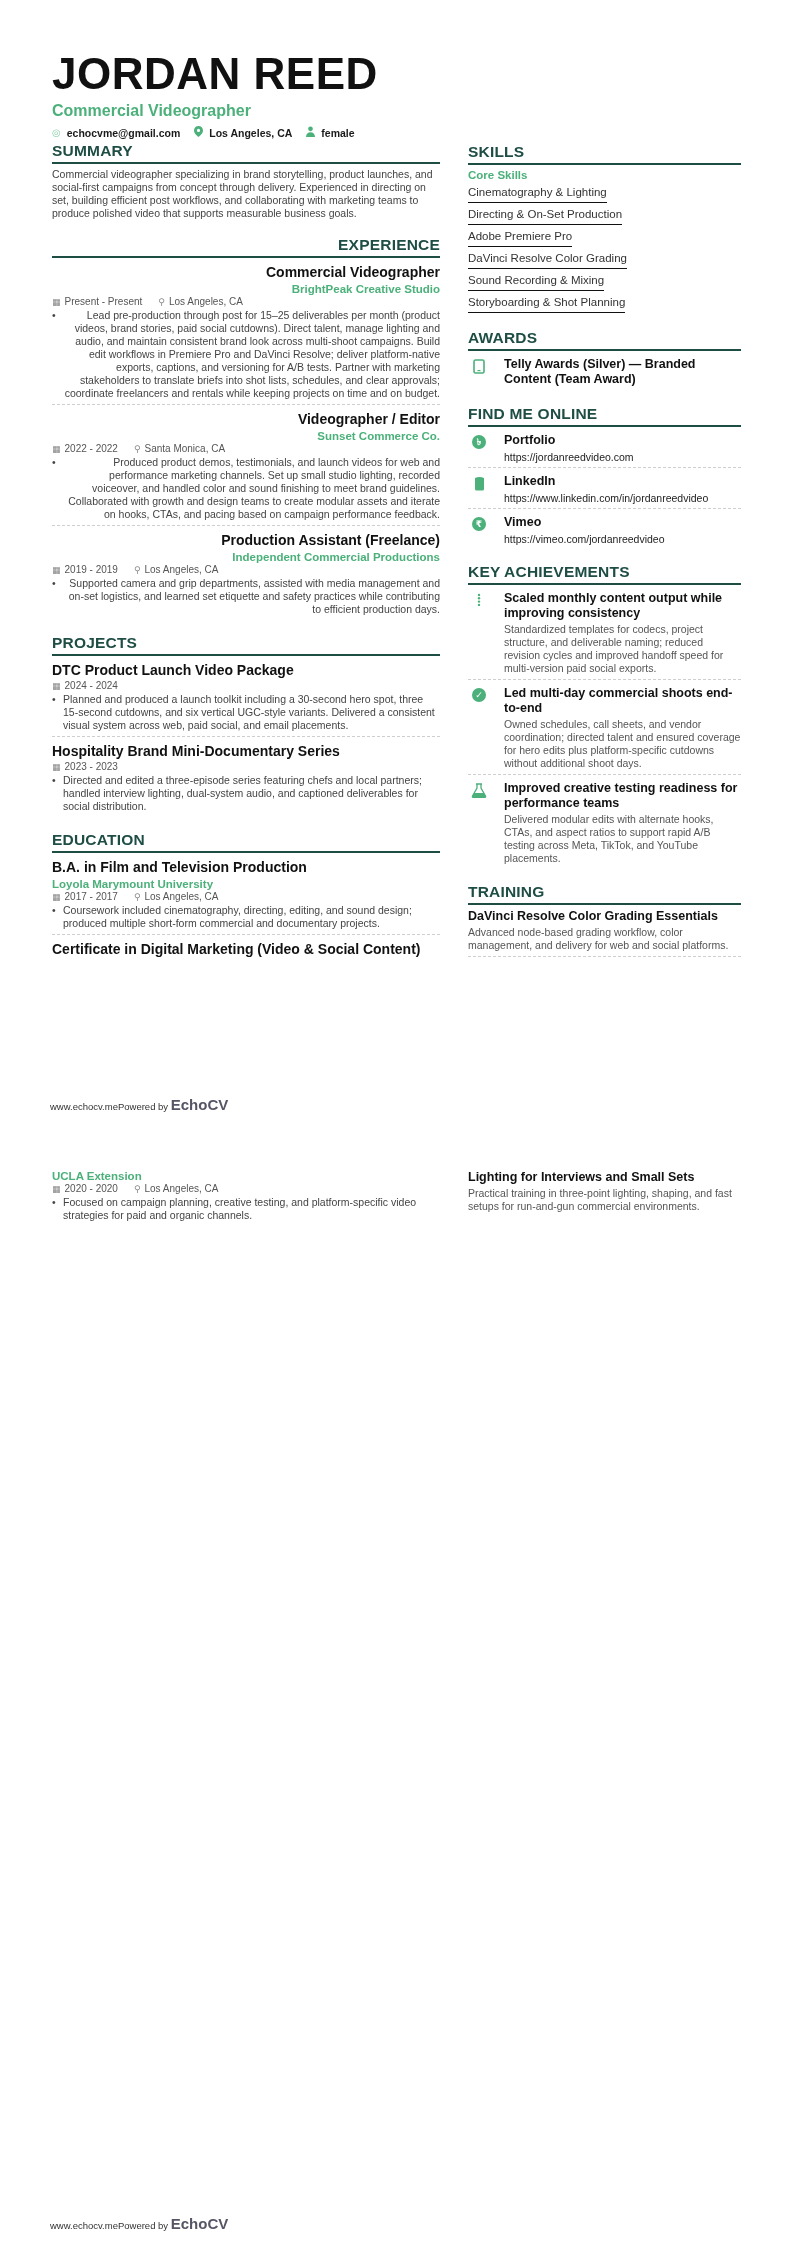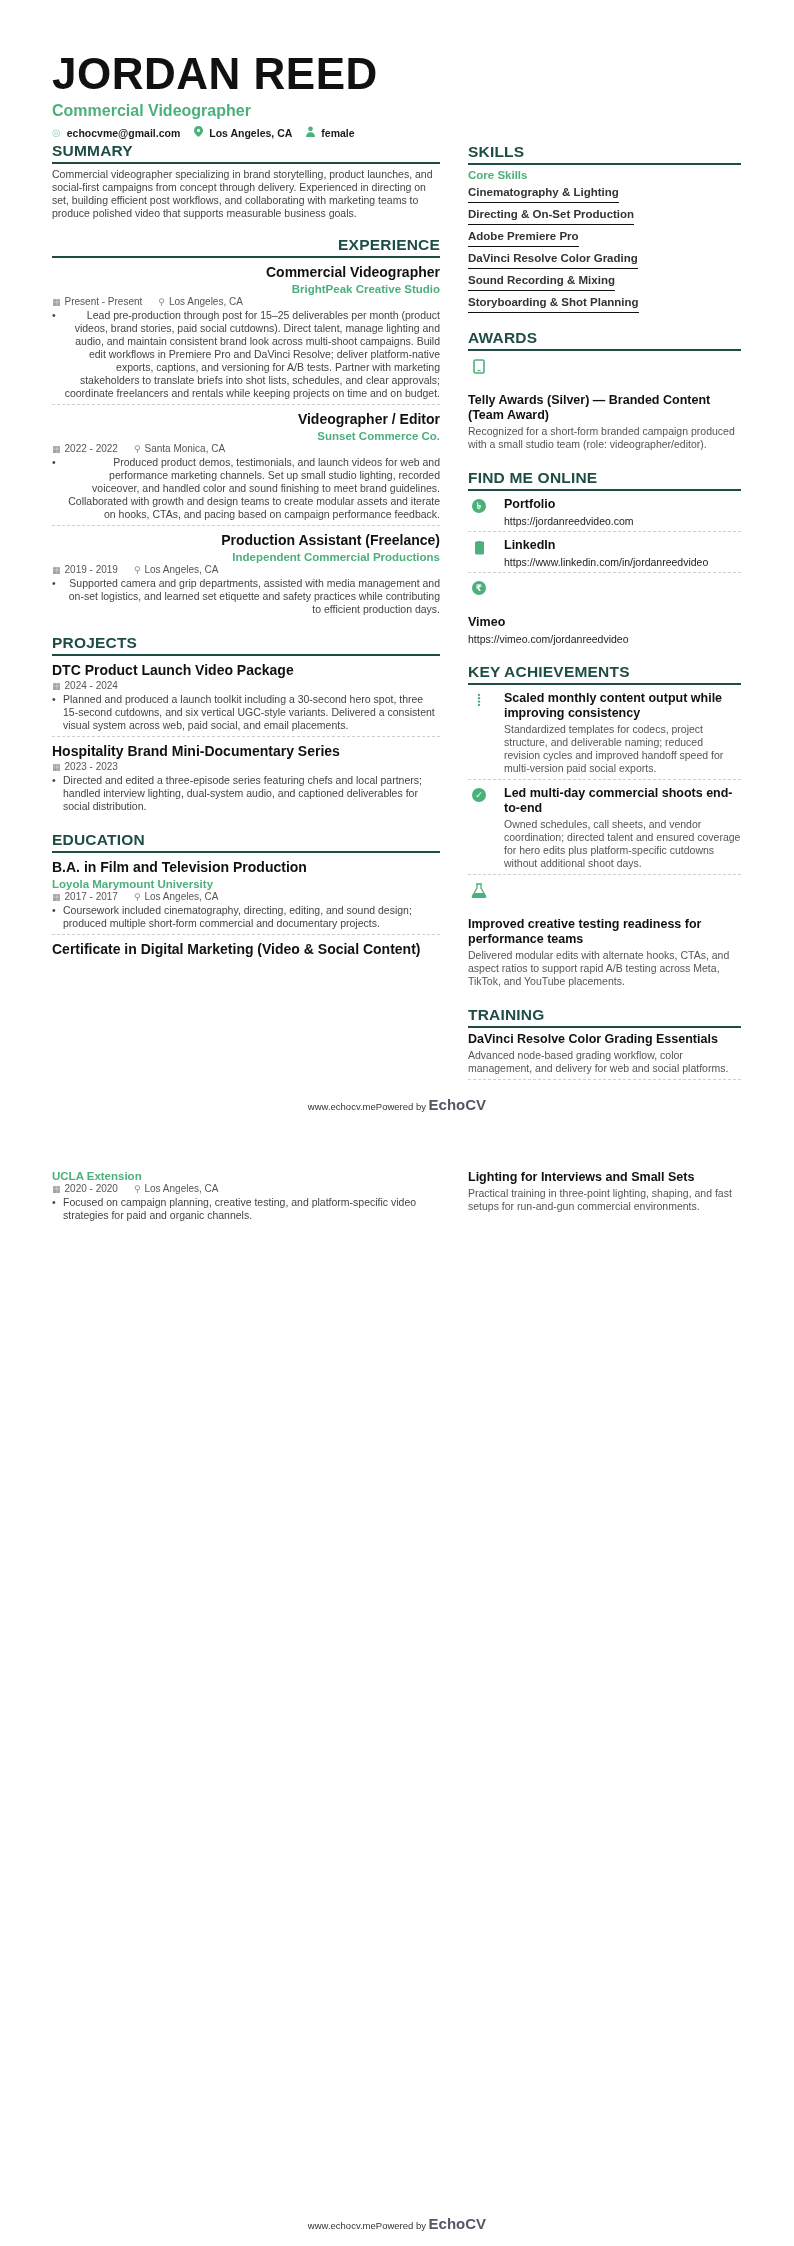--- a/index.html
+++ b/index.html
@@ -27,33 +27,33 @@
   .entry-title { font-size: 14px; font-weight: 700; color: #111; line-height: 17px; }
   .entry-org { font-size: 11.5px; font-weight: 700; color: #4bb07a; margin-top: 2px; }
   .meta { display: flex; gap: 16px; font-size: 10px; color: #555; margin-top: 1px; }
   .meta span.m { display: flex; align-items: center; gap: 4px; }
   .meta .g { color: #888; font-size: 9px; }
   ul.bul { list-style: none; margin-top: 2px; }
   ul.bul li { position: relative; padding-left: 11px; font-size: 10.5px; line-height: 13px; color: #444; }
   ul.bul li::before { content: "•"; position: absolute; left: 0; top: 0; color: #444; }
 
   .skill-cat { font-size: 11.5px; font-weight: 700; color: #4bb07a; margin-top: 4px; }
-  .skill { display: inline-block; font-size: 11.5px; font-weight: 700; color: #333; border-bottom: 1px solid #111; padding: 3px 0 4px 0; margin-top: 2px; }
+  .skill { display: inline-block; font-size: 11.5px; font-weight: 400; color: #333; border-bottom: 1px solid #111; padding: 3px 0 4px 0; margin-top: 2px; }
   .skills-wrap { display: flex; flex-direction: column; align-items: flex-start; }
 
   .item { display: flex; gap: 14px; padding: 6px 0 4px 0; border-bottom: 1px dashed #cfcfcf; }
-  .item.last { border-bottom: none; flex-direction: column; }
+  .item.last { border-bottom: none; }
   .item .icon { width: 22px; flex: 0 0 22px; display: flex; justify-content: center; padding-top: 2px; }
   .item-title { font-size: 12.5px; font-weight: 700; color: #111; line-height: 15px; }
   .item-desc { font-size: 10.5px; line-height: 13px; color: #555; margin-top: 2px; }
   .item-url { font-size: 10.5px; color: #222; margin-top: 3px; }
 
   .circ { width: 14px; height: 14px; border-radius: 50%; background: #4bb07a; color: #fff; font-size: 9px; font-weight: 700; display: flex; align-items: center; justify-content: center; }
 
-  .footer { position: absolute; left: 50px; right: 50px; display: flex; justify-content: center; align-items: baseline; font-size: 9.5px; color: #333; }
+  .footer { position: absolute; left: 50px; right: 50px; display: flex; justify-content: flex-start; align-items: baseline; font-size: 9.5px; color: #333; }
   .footer .brand { font-size: 15px; color: #556; font-weight: bold; }
 </style>
 </head>
 <body>
 
 <div class="page page1">
 
   <div class="header">
     <div class="name">JORDAN REED</div>
     <div class="title">Commercial Videographer</div>
@@ -214,21 +214,20 @@
       <div class="sec-title">AWARDS</div>
       <div class="item last">
         <div class="icon">
           <svg width="12" height="15" viewBox="0 0 12 15">
               <rect x="1" y="1" width="10" height="13" rx="1.5" fill="none" stroke="#4bb07a" stroke-width="1.6"></rect>
               <rect x="4.5" y="11" width="3" height="1.2" fill="#4bb07a"></rect>
             </svg>
         </div>
         <div>
           <div class="item-title">Telly Awards (Silver) — Branded Content (Team Award)</div>
-          <div class="item-desc">Recognized for a short-form branded campaign produced with a small studio team (role: videographer/editor).</div>
         </div>
       </div>
     </div>
 
     <div style="margin-top:14px;">
       <div class="sec-title">FIND ME ONLINE</div>
       <div class="item">
         <div class="icon">
             <span class="circ">৳</span>
           </div>

